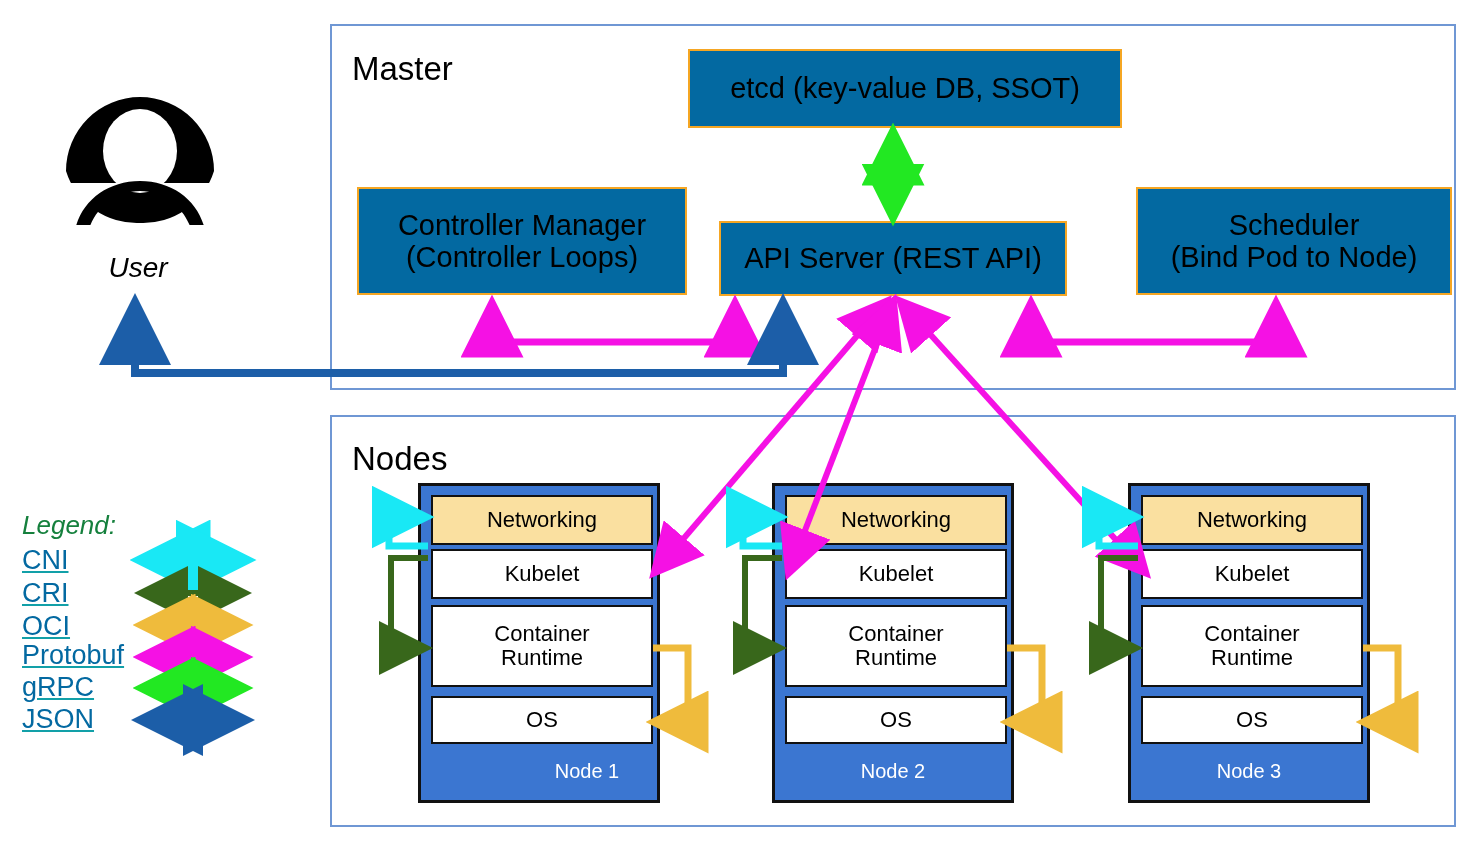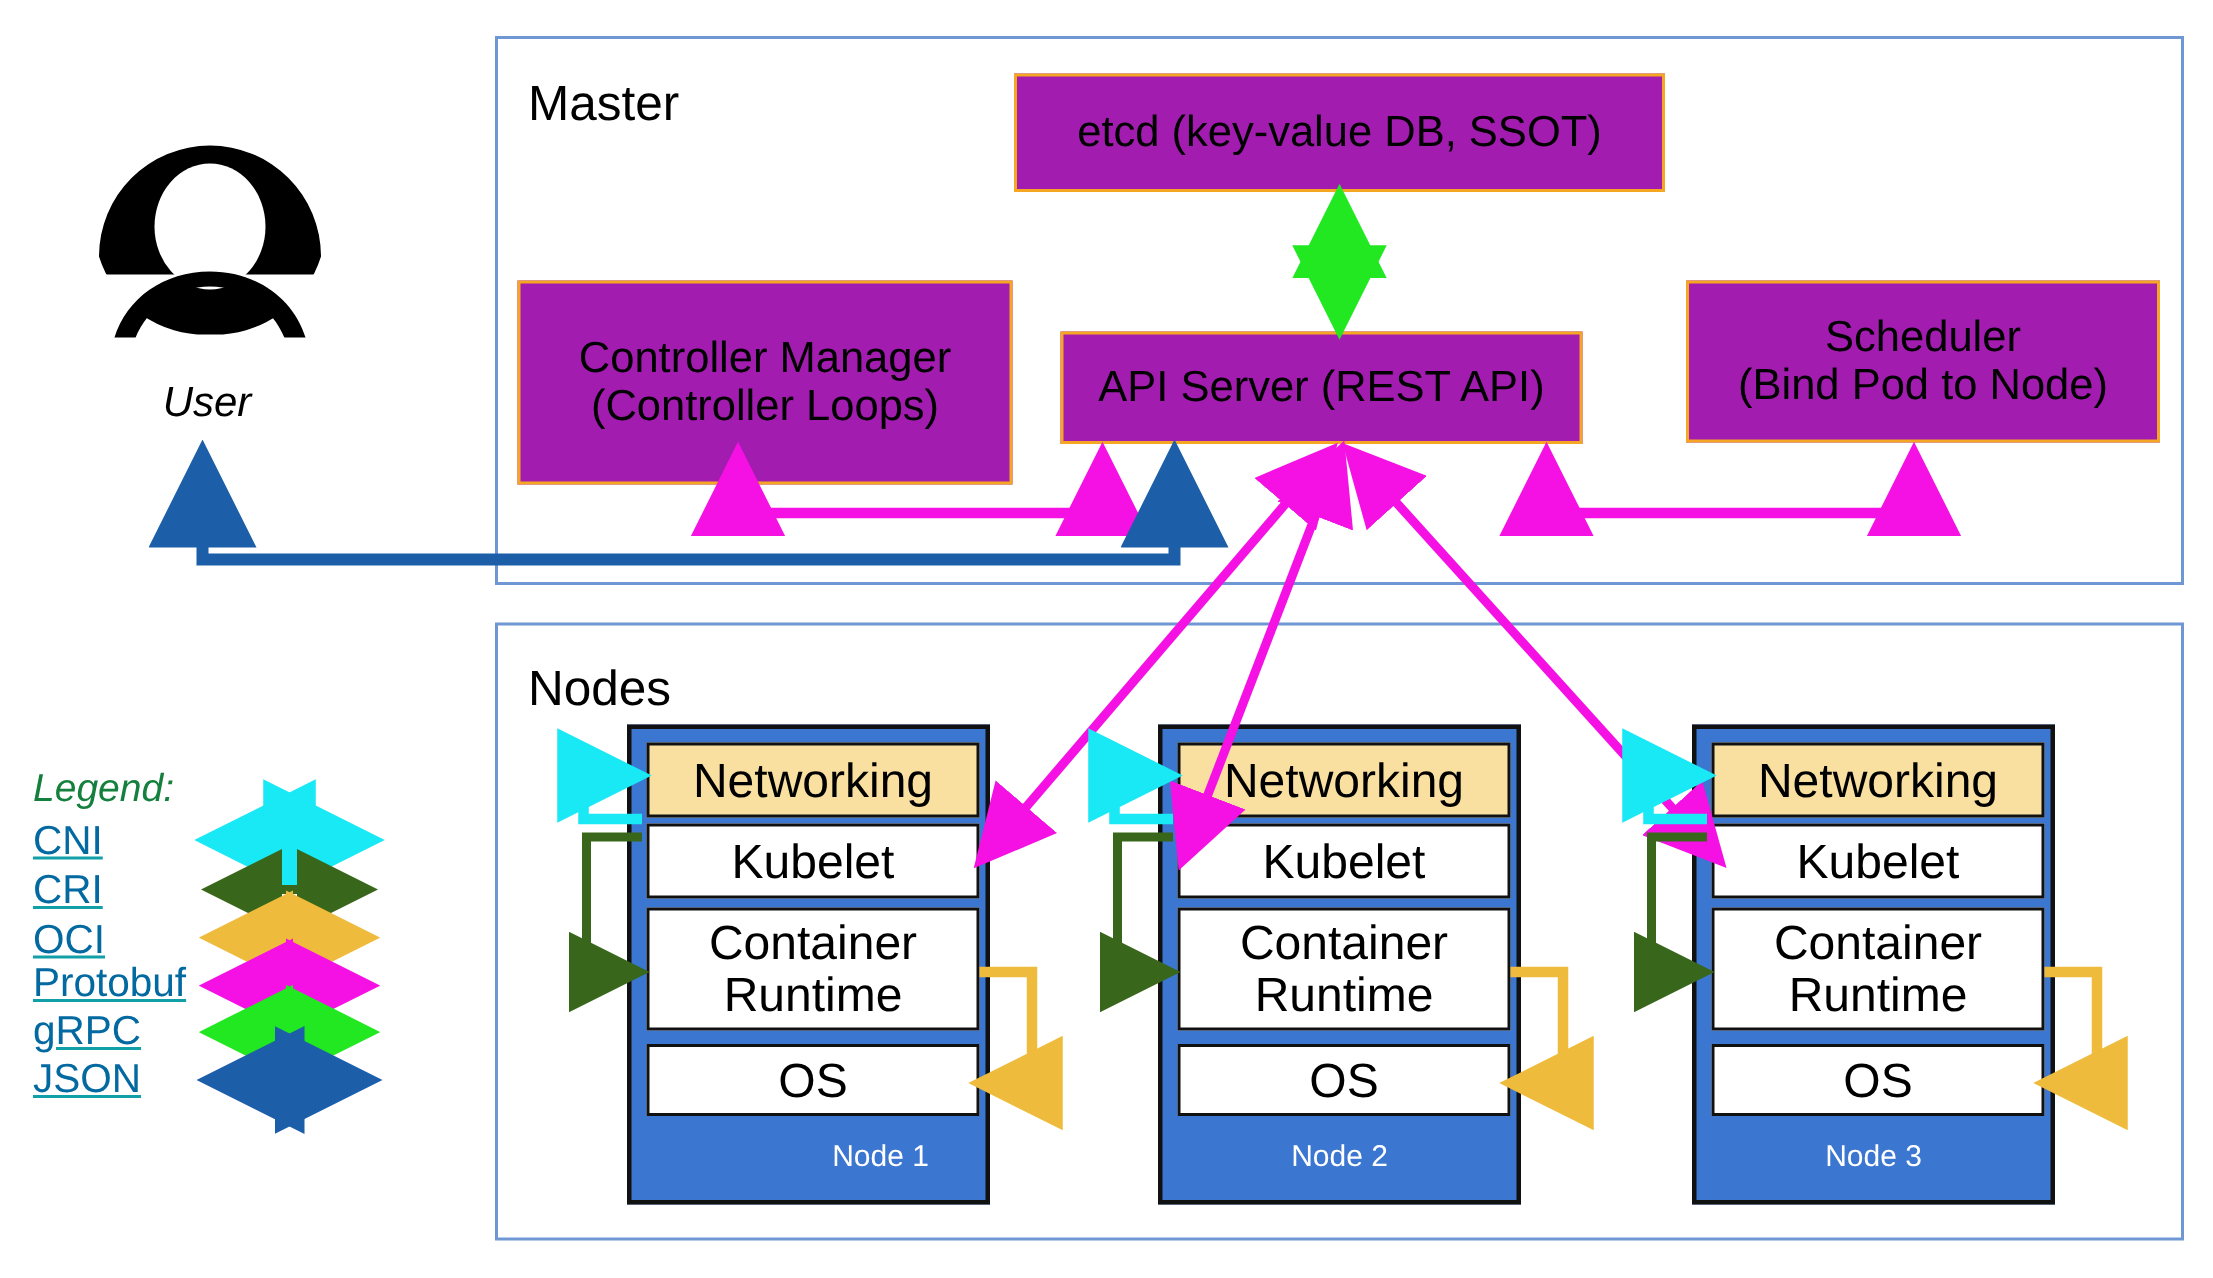--- a/index.html
+++ b/index.html
@@ -5,24 +5,24 @@
   html,body{margin:0;padding:0;background:#ffffff;}
   body{width:1475px;height:852px;position:relative;overflow:hidden;
        font-family:"Liberation Sans","DejaVu Sans",sans-serif;color:#000;}
   #stage{position:absolute;left:0;top:0;width:1475px;height:852px;}
   svg.layer{position:absolute;left:0;top:0;width:1475px;height:852px;overflow:visible;}
   #wires{pointer-events:none;z-index:5;}
   .box{position:absolute;box-sizing:border-box;display:flex;align-items:center;
        justify-content:center;text-align:center;line-height:1.12;}
   .master-frame,.nodes-frame{border:2px solid #6f97d4;background:transparent;z-index:1;}
   .section-title{position:absolute;font-size:33px;color:#000;z-index:2;}
-  .ctrl-box{border:2.5px solid #F5A623;background:#a21caf;font-size:29px;z-index:3;}
+  .ctrl-box{border:2.5px solid #F5A623;background:#0369a1;font-size:29px;z-index:3;margin-left:12px;}
   .node-shell{border:3px solid #111;background:#3B76D1;z-index:3;position:absolute;box-sizing:border-box;}
   .node-inner{position:absolute;box-sizing:border-box;border:2.5px solid #111;background:#fff;
-      display:flex;align-items:center;justify-content:center;text-align:center;font-size:32px;line-height:1.08;}
+      display:flex;align-items:center;justify-content:center;text-align:center;font-size:22px;line-height:1.08;}
   .node-inner.net{background:#FAE0A0;}
   .node-caption{position:absolute;color:#fff;font-size:20px;text-align:center;width:100%;}
   .legend-title{position:absolute;font-size:26px;color:#15803d;font-style:italic;}
   .legend-link{position:absolute;font-size:27px;color:#0369a1;text-decoration:underline;
       text-decoration-color:#12A0A8;cursor:pointer;}
   .user-label{position:absolute;font-size:28px;color:#000;text-align:center;font-style:italic;}
   .avatar{position:absolute;}
 </style>
 </head>
 <body>
@@ -37,21 +37,21 @@
   </svg>
   <div class="user-label" style="left:78px;top:252px;width:120px;">User</div>
 
   <div class="box master-frame" style="left:330px;top:24px;width:1126px;height:366px;"></div>
   <div class="section-title" style="left:352px;top:50px;">Master</div>
 
   <div class="box ctrl-box" style="left:676px;top:49px;width:434px;height:79px;">
     <span>etcd (key-value DB, SSOT)</span>
   </div>
 
-  <div class="box ctrl-box" style="left:345px;top:187px;width:330px;height:136px;flex-direction:column;">
+  <div class="box ctrl-box" style="left:345px;top:187px;width:330px;height:108px;flex-direction:column;">
     <span>Controller Manager</span>
     <span>(Controller Loops)</span>
   </div>
 
   <div class="box ctrl-box" style="left:707px;top:221px;width:348px;height:75px;">
     <span>API Server (REST API)</span>
   </div>
 
   <div class="box ctrl-box" style="left:1124px;top:187px;width:316px;height:108px;flex-direction:column;">
     <span>Scheduler</span>

